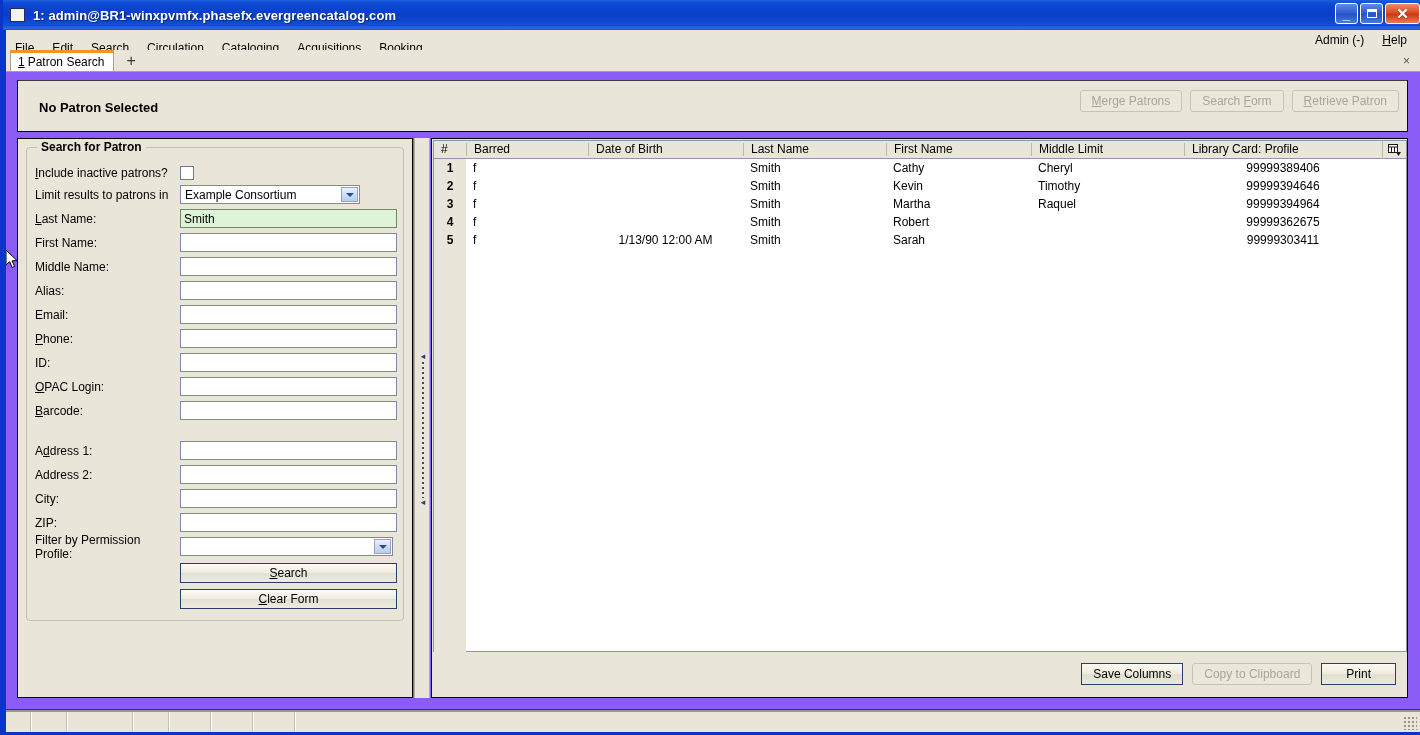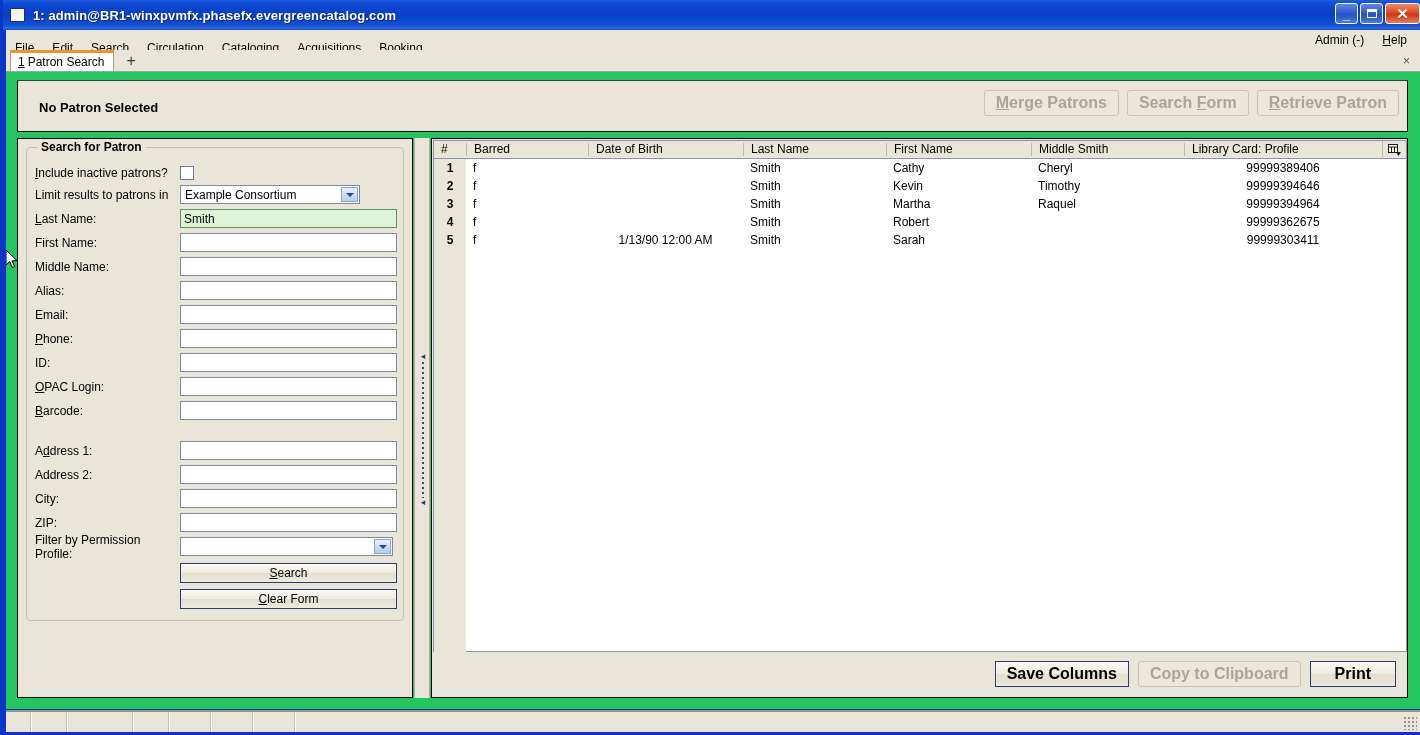--- a/index.html
+++ b/index.html
@@ -124,21 +124,21 @@
   }
   #tab-close {
     position: absolute; right: 10px; bottom: 3px;
     font-size: 12px; color: #555; cursor: pointer;
   }
 
   
   #content {
     position: absolute; left: 3px; top: 72px;
     width: 1414px; height: 637px;
-    background: #22c55e;
+    background: #8b5cf6;
     padding-left: 33px;
   }
 
   
   #patron-strip {
     position: absolute; left: 11px; top: 8px;
     width: 1391px; height: 52px;
     background: #e9e6d9;
     border: 1px solid #000000;
     border-top-color: #3a3a3a;
@@ -146,29 +146,28 @@
   #patron-label {
     position: absolute; left: 21px; top: 19px;
     font-size: 13px; font-weight: bold; color: #000;
   }
   #strip-buttons {
     position: absolute; right: 8px; top: 9px;
     display: flex; gap: 8px;
   }
   .btn {
     font-family: "Liberation Sans", sans-serif;
-    font-size: 16px;
+    font-size: 12px;
     padding: 3px 11px;
     border: 1px solid #8e8a78;
     border-radius: 3px;
     background: linear-gradient(to bottom, #faf9f3 0%, #eeebe0 48%, #e3dfd0 52%, #ebe8dd 100%);
     color: #000;
     cursor: pointer;
     white-space: nowrap;
-    font-weight: bold;
   }
   .btn.disabled {
     color: #a9a598;
     border-color: #c8c4b4;
     background: #ebe8db;
     cursor: default;
   }
   .btn.primary {
     border: 1px solid #2c3d6b;
     border-radius: 0;
@@ -585,21 +584,21 @@
 
       <div id="right-pane">
         <div id="table-wrap">
 
           <div id="thead">
             <div class="th c-num">#</div>
             <div class="th c-barred">Barred</div>
             <div class="th c-dob">Date of Birth</div>
             <div class="th c-last">Last Name</div>
             <div class="th c-first">First Name</div>
-            <div class="th c-middle">Middle Smith</div>
+            <div class="th c-middle">Middle Limit</div>
             <div class="th c-card">Library Card: Profile</div>
             <div id="th-picker">
               <svg width="13" height="12" viewBox="0 0 13 12">
                 <rect x="0.5" y="0.5" width="9" height="8" fill="#ffffff" stroke="#1a1a1a"></rect>
                 <line x1="0.5" y1="3" x2="9.5" y2="3" stroke="#1a1a1a"></line>
                 <line x1="3.5" y1="3" x2="3.5" y2="8.5" stroke="#1a1a1a"></line>
                 <line x1="6.5" y1="3" x2="6.5" y2="8.5" stroke="#1a1a1a"></line>
                 <polygon points="8,8 13,8 10.5,12" fill="#1a1a1a"></polygon>
               </svg>
             </div>

